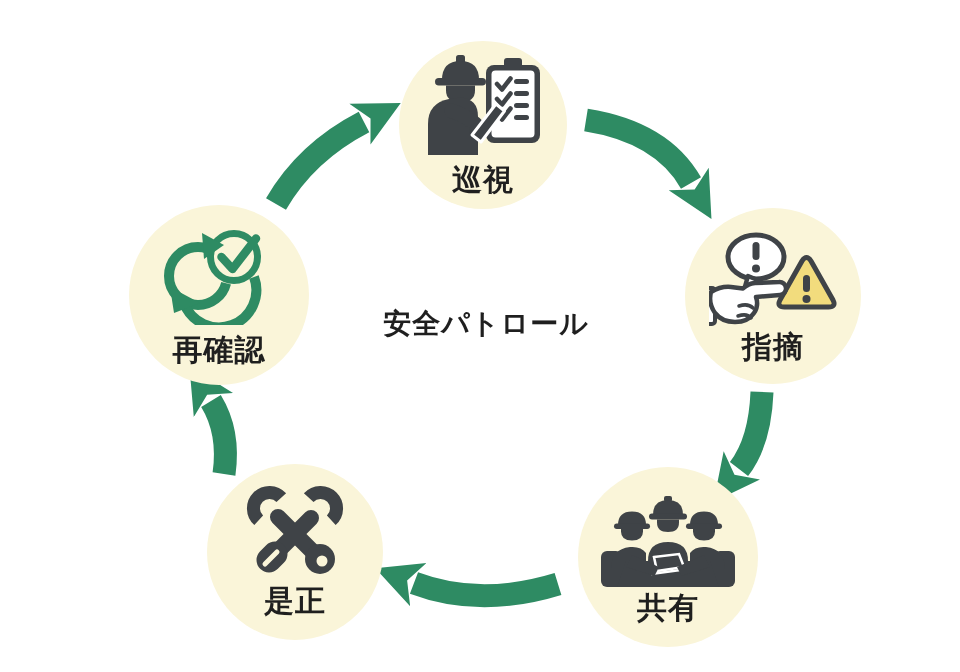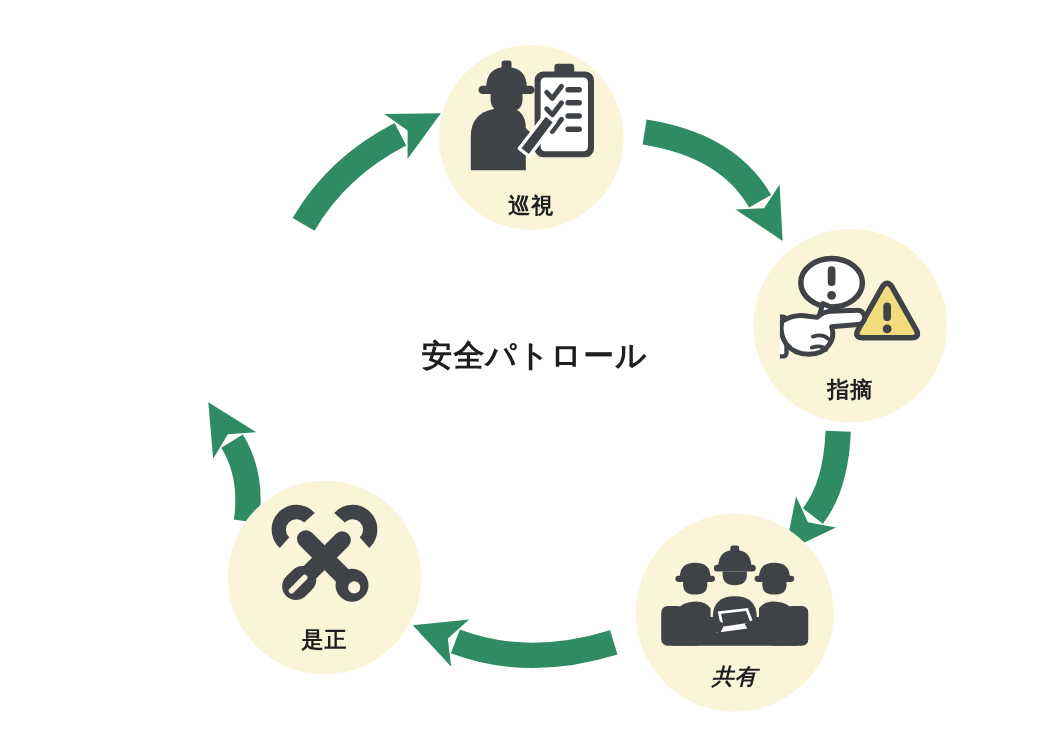--- a/index.html
+++ b/index.html
@@ -14,32 +14,32 @@
   body{font-family:"Liberation Sans","DejaVu Sans",sans-serif;background:#e8e8e8;}
   .stage{
     position:relative;width:960px;height:672px;background:var(--background);
     overflow:hidden;margin:0 auto;
   }
   .arrow-layer{position:absolute;left:0;top:0;width:960px;height:672px;}
   .node{position:absolute;border-radius:50%;background:var(--node-fill);}
   .node svg{position:absolute;left:50%;transform:translateX(-50%);}
   .node-label{
     position:absolute;left:0;right:0;text-align:center;
-    font-weight:700;font-size:20px;color:var(--text);letter-spacing:1px;
+    font-weight:700;font-size:30px;color:var(--text);letter-spacing:1px;
   }
   #node-patrol  {left:399px;top:41px; width:168px;height:168px;}
   #node-patrol  svg{top:10px;}
   #node-patrol  .node-label{bottom:8px;}
   #node-pointout{left:685px;top:208px;width:176px;height:176px;}
   #node-pointout svg{top:22px;}
   #node-pointout .node-label{bottom:16px;margin-top:44px;}
-  #node-share   {left:578px;top:467px;width:180px;height:180px;font-style:italic;}
+  #node-share   {left:578px;top:467px;width:180px;height:180px;}
   #node-share   svg{top:26px;}
   #node-share   .node-label{bottom:18px;}
-  #node-correct {left:207px;top:437px;width:176px;height:176px;}
+  #node-correct {left:207px;top:464px;width:176px;height:176px;}
   #node-correct svg{top:18px;}
   #node-correct .node-label{bottom:18px;}
   #node-recheck {left:129px;top:205px;width:180px;height:180px;}
   #node-recheck svg{top:16px;}
   #node-recheck .node-label{bottom:14px;}
   .title{
     position:absolute;left:486px;top:305px;transform:translateX(-50%);
     text-align:center;color:var(--text);font-weight:700;font-size:28px;
     line-height:1.33;white-space:nowrap;letter-spacing:1px;
   }
@@ -169,14 +169,25 @@
       <g>
         <path d="M88.3 38.3 A16 16 0 1 0 65.7 15.7" fill="none" stroke="var(--icon-dark)" stroke-width="13"></path>
         <line x1="68" y1="36" x2="32" y2="72" stroke="var(--icon-dark)" stroke-width="16" stroke-linecap="round"></line>
         <line x1="32" y1="72" x2="26" y2="78" stroke="var(--icon-dark)" stroke-width="25" stroke-linecap="round"></line>
         <line x1="22" y1="82" x2="34" y2="70" stroke="var(--node-fill)" stroke-width="5" stroke-linecap="round"></line>
       </g>
     </svg>
     <div class="node-label">是正</div>
   </div>
 
+  <div class="node" id="node-recheck">
+    <svg width="118" height="104" viewBox="0 0 118 104">
+      <circle cx="38" cy="55" r="29" pathLength="100" stroke-dasharray="76 24" stroke-dashoffset="-4" stroke="var(--arrow-green)" stroke-width="10" fill="none"></circle>
+      <path d="M94 56 A33 33 0 0 1 24 82" stroke="var(--arrow-green)" stroke-width="10" fill="none"></path>
+      <circle cx="74" cy="36" r="23.5" fill="var(--node-fill)" stroke="var(--arrow-green)" stroke-width="7"></circle>
+      <polygon points="64,24 42,12 44,38" fill="var(--arrow-green)"></polygon>
+      <polygon points="14,92 10,66 40,82" fill="var(--arrow-green)"></polygon>
+      <path d="M61.5 36 L72.5 48 L96 17.5" stroke="var(--arrow-green)" stroke-width="8.5" fill="none" stroke-linecap="round" stroke-linejoin="round"></path>
+    </svg>
+    <div class="node-label">再確認</div>
+  </div>
 
 </div>
 
 </body></html>

